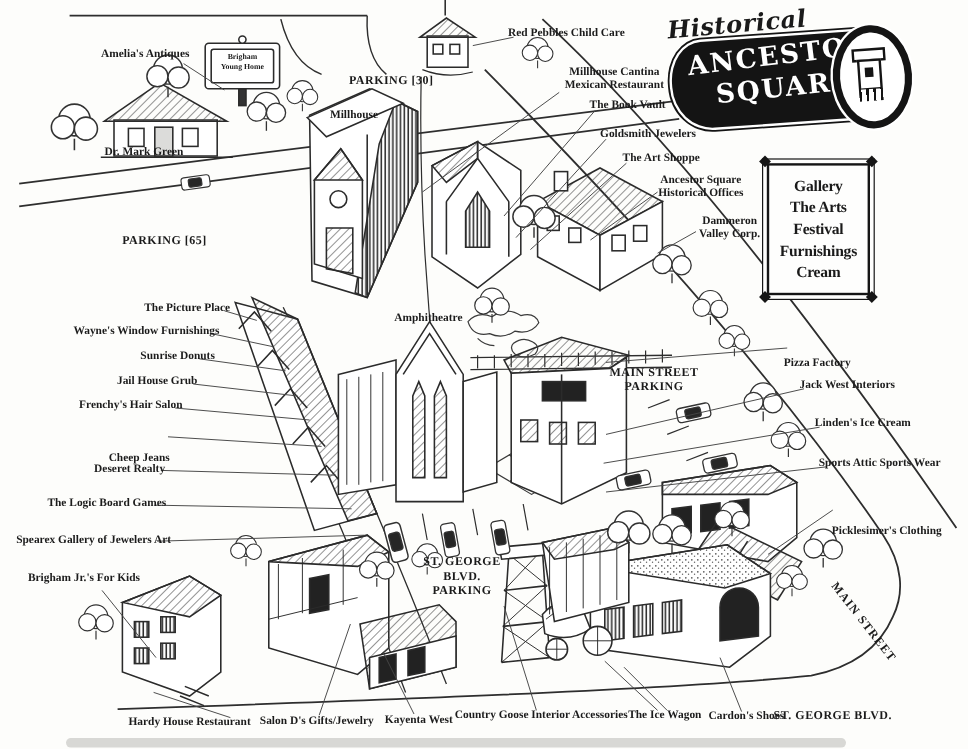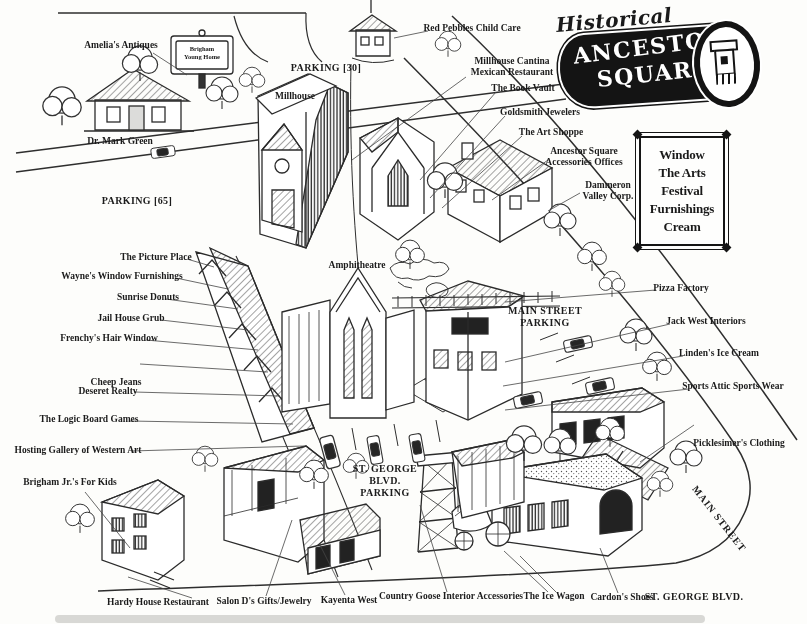--- a/index.html
+++ b/index.html
@@ -320,49 +320,49 @@
 <div class="lbl street" style="left:326px;top:68px">PARKING [30]</div>
 <div class="lbl" style="left:472px;top:29px">Red Pebbles Child Care</div>
 <div class="lbl" style="left:295px;top:97px">Millhouse</div>
 <div class="lbl" style="left:512px;top:67px">
   <span class="ln">Millhouse Cantina</span>
   <span class="ln">Mexican Restaurant</span>
 </div>
 <div class="lbl" style="left:523px;top:89px">The Book Vault</div>
 <div class="lbl" style="left:540px;top:113px">Goldsmith Jewelers</div>
 <div class="lbl" style="left:551px;top:133px">The Art Shoppe</div>
-<div class="lbl" style="left:120px;top:142px">Dr. Mark Green</div>
+<div class="lbl" style="left:120px;top:128px">Dr. Mark Green</div>
 <div class="lbl" style="left:584px;top:157px">
   <span class="ln">Ancestor Square</span>
-  <span class="ln">Accessories Offices</span>
+  <span class="ln">Historical Offices</span>
 </div>
 <div class="lbl" style="left:608px;top:191px">
   <span class="ln">Dammeron</span>
   <span class="ln">Valley Corp.</span>
 </div>
 <div class="lbl street" style="left:137px;top:201px">PARKING [65]</div>
 <div class="lbl" style="left:156px;top:258px">The Picture Place</div>
 <div class="lbl" style="left:357px;top:266px">Amphitheatre</div>
 <div class="lbl" style="left:122px;top:277px">Wayne's Window Furnishings</div>
-<div class="lbl" style="left:681px;top:289px">Pizza Factory</div>
+<div class="lbl" style="left:681px;top:304px">Pizza Factory</div>
 <div class="lbl" style="left:148px;top:298px">Sunrise Donuts</div>
 <div class="lbl street" style="left:545px;top:317px">
   <span class="ln">MAIN STREET</span>
   <span class="ln">PARKING</span>
 </div>
 <div class="lbl" style="left:131px;top:319px">Jail House Grub</div>
 <div class="lbl" style="left:706px;top:322px">Jack West Interiors</div>
-<div class="lbl" style="left:109px;top:339px">Frenchy's Hair Window</div>
+<div class="lbl" style="left:109px;top:339px">Frenchy's Hair Salon</div>
 <div class="lbl" style="left:719px;top:354px">Linden's Ice Cream</div>
 <div class="lbl" style="left:116px;top:383px">Cheep Jeans</div>
 <div class="lbl" style="left:733px;top:387px">Sports Attic Sports Wear</div>
 <div class="lbl" style="left:108px;top:392px">Deseret Realty</div>
 <div class="lbl" style="left:89px;top:420px">The Logic Board Games</div>
 <div class="lbl" style="left:739px;top:444px">Picklesimer's Clothing</div>
-<div class="lbl" style="left:78px;top:451px">Hosting Gallery of Western Art</div>
+<div class="lbl" style="left:78px;top:451px">Spearex Gallery of Jewelers Art</div>
 <div class="lbl street" style="left:385px;top:481px">
   <span class="ln">ST. GEORGE</span>
   <span class="ln">BLVD.</span>
   <span class="ln">PARKING</span>
 </div>
 <div class="lbl" style="left:70px;top:483px">Brigham Jr.'s For Kids</div>
 <div class="lbl street rot" style="left:719px;top:519px">MAIN STREET</div>
 <div class="lbl" style="left:158px;top:603px">Hardy House Restaurant</div>
 <div class="lbl" style="left:264px;top:602px">Salon D's Gifts/Jewelry</div>
 <div class="lbl" style="left:349px;top:601px">Kayenta West</div>
@@ -382,21 +382,21 @@
     <div class="t-legs"></div>
   </div>
 </div>
 
 <div class="notice">
   <div class="corner c-tl"></div>
   <div class="corner c-tr"></div>
   <div class="corner c-bl"></div>
   <div class="corner c-br"></div>
   <div class="notice-inner">
-    <span>Window</span>
+    <span>Gallery</span>
     <span>The Arts</span>
     <span>Festival</span>
     <span>Furnishings</span>
     <span>Cream</span>
   </div>
 </div>
 
 <div class="scanbar"></div>
 
 </div>

